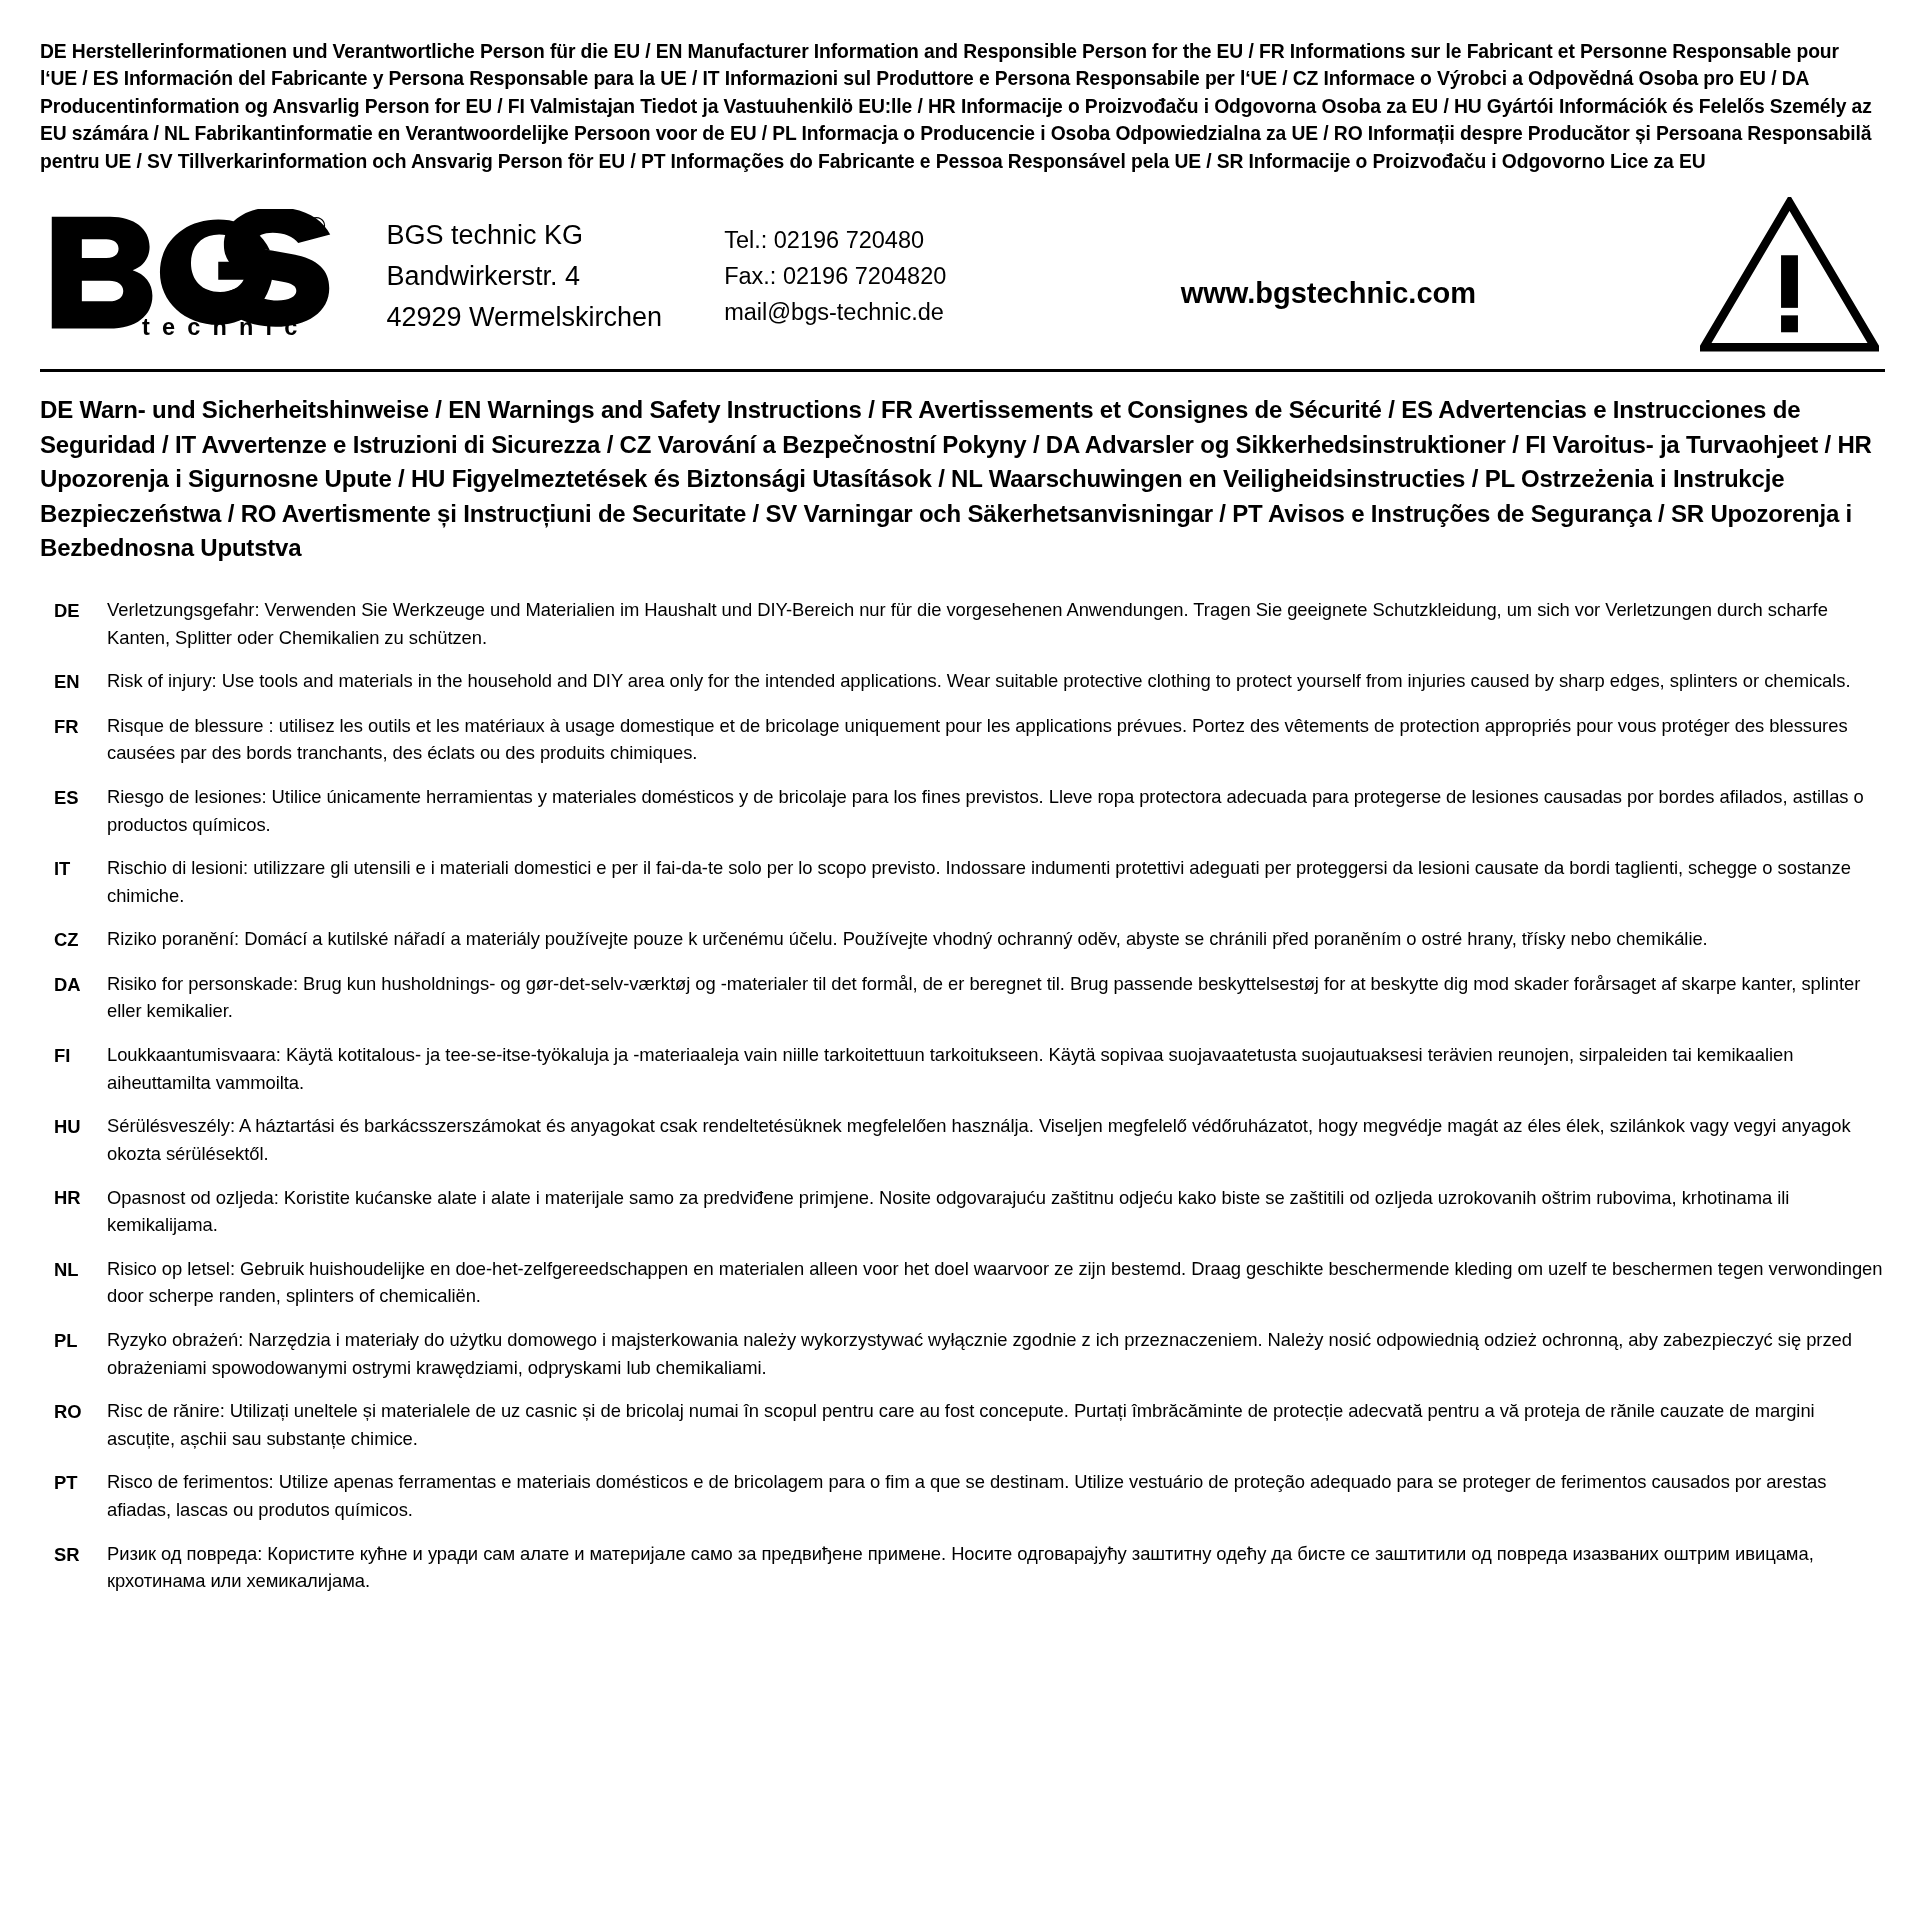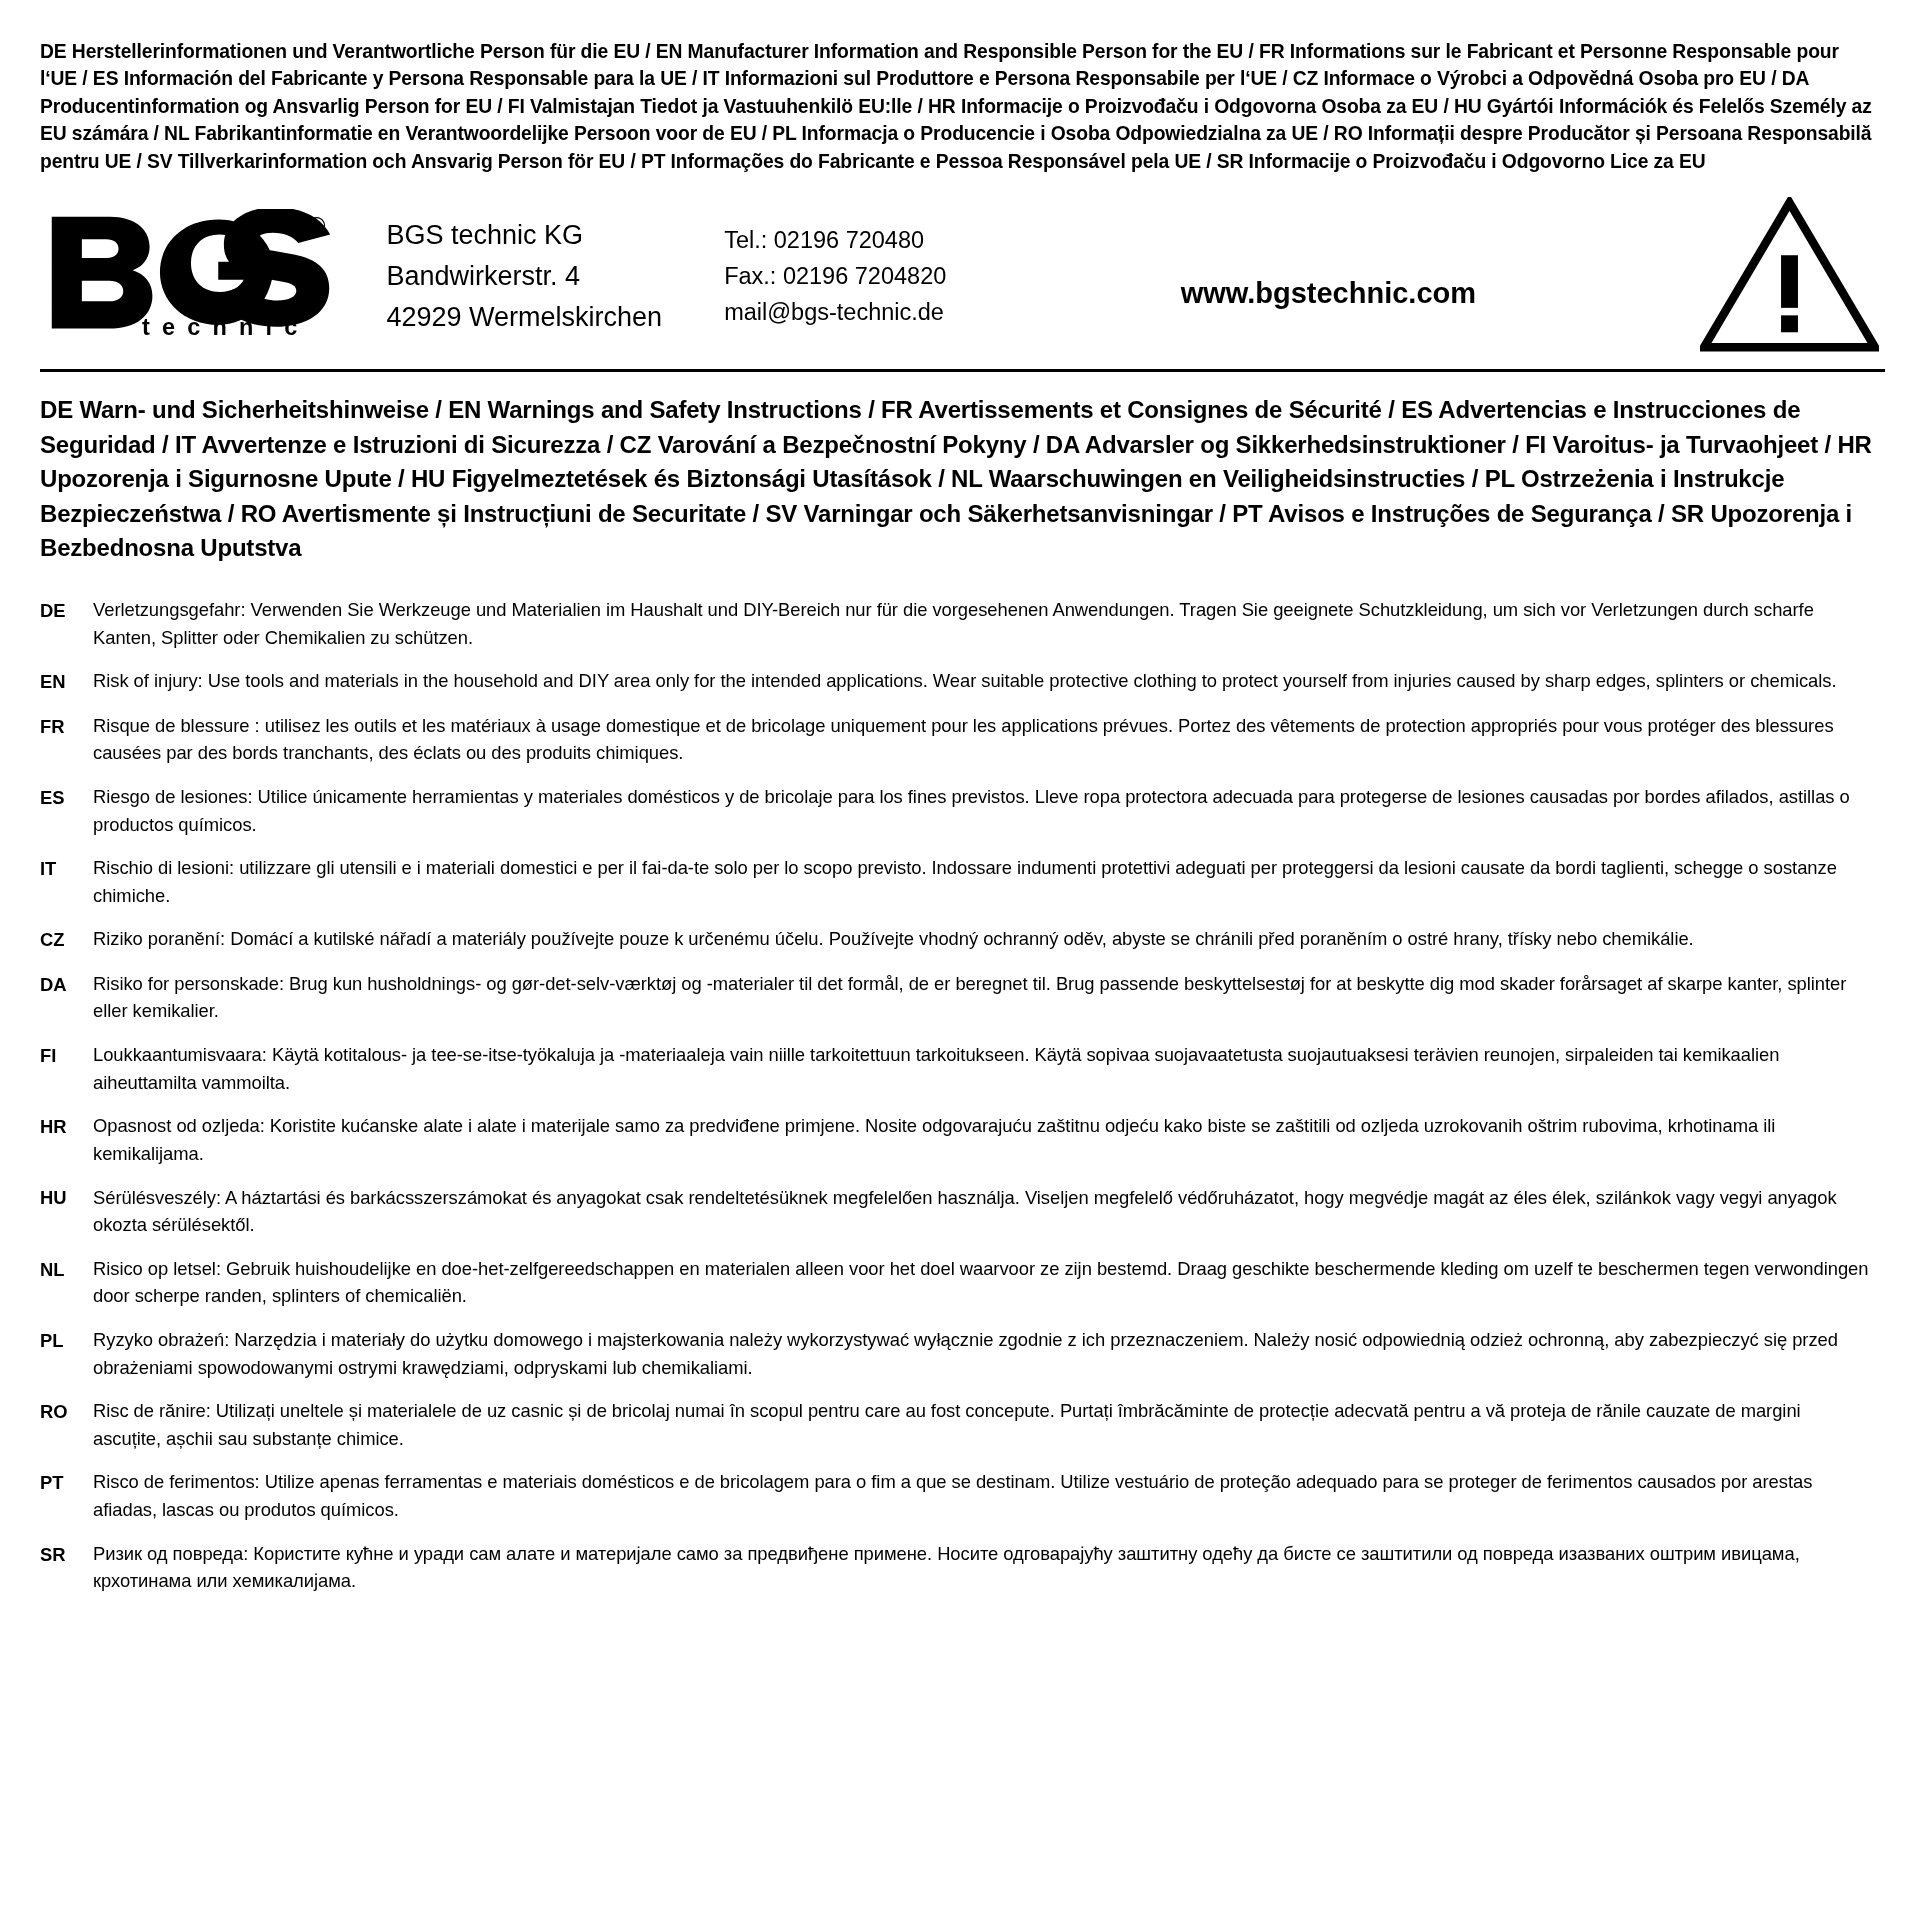--- a/index.html
+++ b/index.html
@@ -87,20 +87,21 @@
     margin: 21px 0 30px 0;
     max-width: 1846px;
   }
 
   
   .rows { margin-top: 3.8px; }
   .row {
     display: flex;
     align-items: flex-start;
     margin-bottom: 16px;
+    justify-content: flex-end;
   }
   .code {
     flex: 0 0 53px;
     font-size: 18.4px;
     font-weight: bold;
     line-height: 1.5;
     padding-top: 0.9px;
   }
   .text {
     flex: 1 1 auto;
@@ -193,28 +194,28 @@
     </div>
     <div class="row">
       <div class="code">DA</div>
       <div class="text">Risiko for personskade: Brug kun husholdnings- og gør-det-selv-værktøj og -materialer til det formål, de er beregnet til. Brug passende beskyttelsestøj for at beskytte dig mod skader forårsaget af skarpe kanter, splinter eller kemikalier.</div>
     </div>
     <div class="row">
       <div class="code">FI</div>
       <div class="text">Loukkaantumisvaara: Käytä kotitalous- ja tee-se-itse-työkaluja ja -materiaaleja vain niille tarkoitettuun tarkoitukseen. Käytä sopivaa suojavaatetusta suojautuaksesi terävien reunojen, sirpaleiden tai kemikaalien aiheuttamilta vammoilta.</div>
     </div>
     <div class="row">
+      <div class="code">HU</div>
+      <div class="text">Sérülésveszély: A háztartási és barkácsszerszámokat és anyagokat csak rendeltetésüknek megfelelően használja. Viseljen megfelelő védőruházatot, hogy megvédje magát az éles élek, szilánkok vagy vegyi anyagok okozta sérülésektől.</div>
+    </div>
+    <div class="row">
       <div class="code">HR</div>
       <div class="text">Opasnost od ozljeda: Koristite kućanske alate i alate i materijale samo za predviđene primjene. Nosite odgovarajuću zaštitnu odjeću kako biste se zaštitili od ozljeda uzrokovanih oštrim rubovima, krhotinama ili kemikalijama.</div>
     </div>
     <div class="row">
-      <div class="code">HU</div>
-      <div class="text">Sérülésveszély: A háztartási és barkácsszerszámokat és anyagokat csak rendeltetésüknek megfelelően használja. Viseljen megfelelő védőruházatot, hogy megvédje magát az éles élek, szilánkok vagy vegyi anyagok okozta sérülésektől.</div>
-    </div>
-    <div class="row">
       <div class="code">NL</div>
       <div class="text">Risico op letsel: Gebruik huishoudelijke en doe-het-zelfgereedschappen en materialen alleen voor het doel waarvoor ze zijn bestemd. Draag geschikte beschermende kleding om uzelf te beschermen tegen verwondingen door scherpe randen, splinters of chemicaliën.</div>
     </div>
     <div class="row">
       <div class="code">PL</div>
       <div class="text">Ryzyko obrażeń: Narzędzia i materiały do użytku domowego i majsterkowania należy wykorzystywać wyłącznie zgodnie z ich przeznaczeniem. Należy nosić odpowiednią odzież ochronną, aby zabezpieczyć się przed obrażeniami spowodowanymi ostrymi krawędziami, odpryskami lub chemikaliami.</div>
     </div>
     <div class="row">
       <div class="code">RO</div>
       <div class="text">Risc de rănire: Utilizați uneltele și materialele de uz casnic și de bricolaj numai în scopul pentru care au fost concepute. Purtați îmbrăcăminte de protecție adecvată pentru a vă proteja de rănile cauzate de margini ascuțite, așchii sau substanțe chimice.</div>

